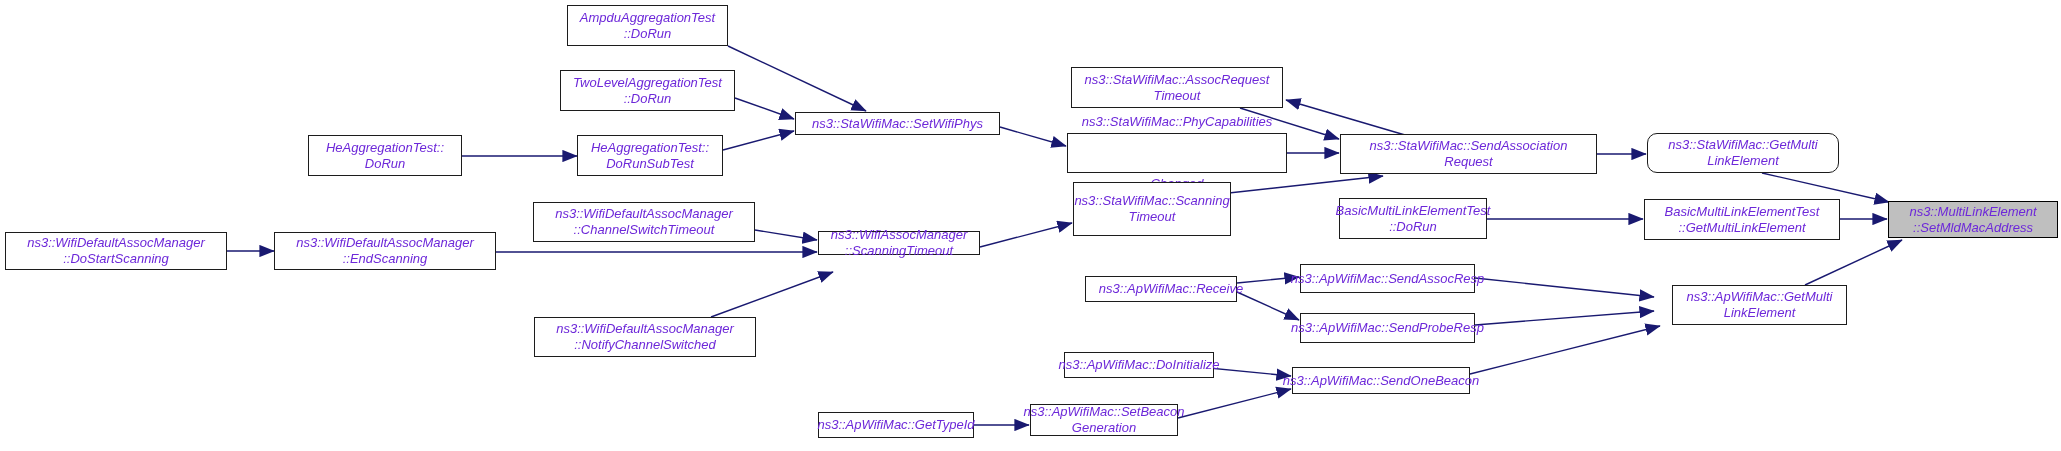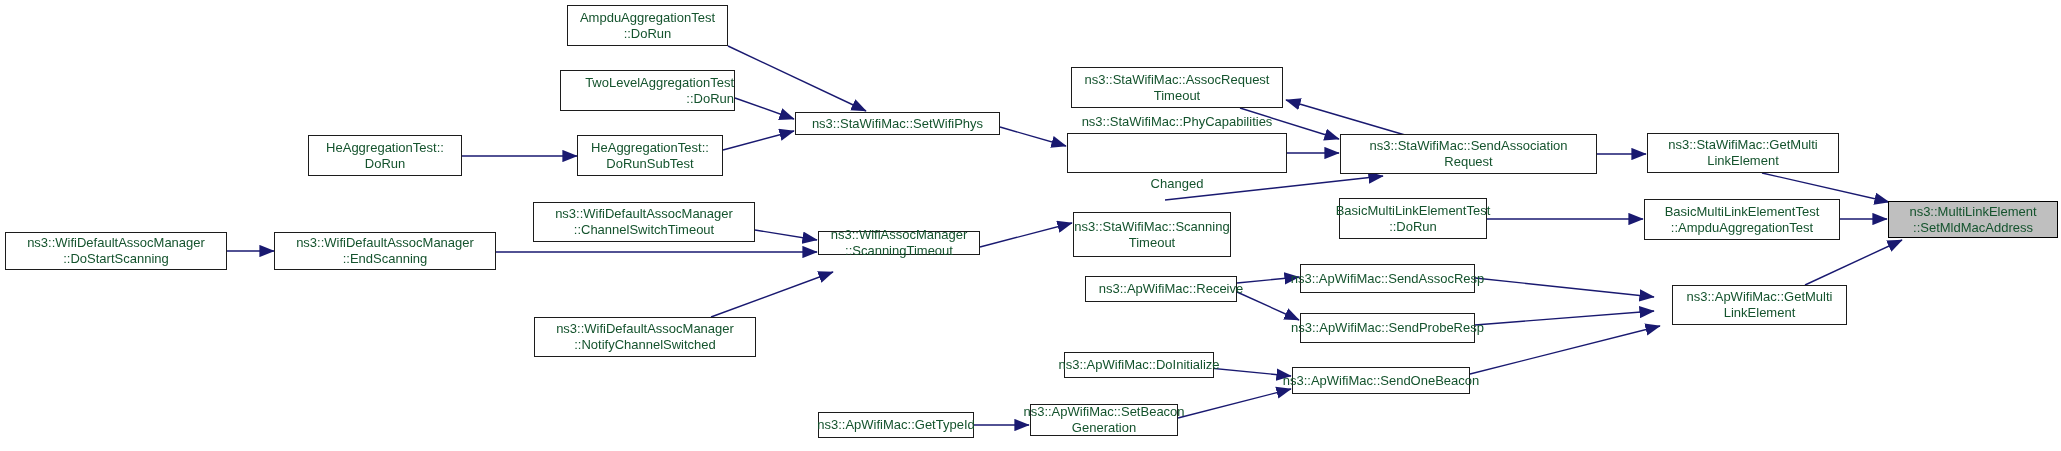--- a/index.html
+++ b/index.html
@@ -14,23 +14,24 @@
   .edges line{stroke:#191970;stroke-width:1.4;fill:none;}
   .node{
     position:absolute;
     box-sizing:border-box;
     background:#ffffff;
     border:1.2px solid #1c1c1c;
     display:flex;flex-direction:column;
     align-items:center;justify-content:center;
     text-align:center;
     font-size:13px;line-height:16px;
-    color:#14532d;
+    color:#6d28d9;
     white-space:nowrap;
     z-index:2;
+    font-style:italic;
   }
   .node.hl{
     background:#bfbfbf;
     border:1.5px solid #000;
   }
 </style>
 </head>
 <body>
 
 <div id="canvas">
@@ -83,21 +84,21 @@
   <div class="node" style="left:308px;top:135px;width:154px;height:41px;">
     <span>HeAggregationTest::</span>
     <span>DoRun</span>
   </div>
 
   <div class="node" style="left:567px;top:5px;width:161px;height:41px;">
     <span>AmpduAggregationTest</span>
     <span>::DoRun</span>
   </div>
 
-  <div class="node" style="left:560px;top:70px;width:175px;height:41px;align-items:flex-end;">
+  <div class="node" style="left:560px;top:70px;width:175px;height:41px;">
     <span>TwoLevelAggregationTest</span>
     <span>::DoRun</span>
   </div>
 
   <div class="node" style="left:577px;top:135px;width:146px;height:41px;">
     <span>HeAggregationTest::</span>
     <span>DoRunSubTest</span>
   </div>
 
   <div class="node" style="left:533px;top:202px;width:222px;height:40px;">
@@ -126,21 +127,21 @@
   <div class="node" style="left:1071px;top:67px;width:212px;height:41px;">
     <span>ns3::StaWifiMac::AssocRequest</span>
     <span>Timeout</span>
   </div>
 
   <div class="node" style="left:1067px;top:133px;width:220px;height:40px;gap:46px;">
     <span>ns3::StaWifiMac::PhyCapabilities</span>
     <span>Changed</span>
   </div>
 
-  <div class="node" style="left:1073px;top:212px;width:158px;height:45px;">
+  <div class="node" style="left:1073px;top:182px;width:158px;height:54px;">
     <span>ns3::StaWifiMac::Scanning</span>
     <span>Timeout</span>
   </div>
 
   <div class="node" style="left:1085px;top:276px;width:152px;height:26px;padding-left:20px;">
     <span>ns3::ApWifiMac::Receive</span>
   </div>
 
   <div class="node" style="left:1064px;top:352px;width:150px;height:26px;justify-content:center;">
     <span>ns3::ApWifiMac::DoInitialize</span>
@@ -166,28 +167,28 @@
   </div>
 
   <div class="node" style="left:1300px;top:313px;width:175px;height:30px;">
     <span>ns3::ApWifiMac::SendProbeResp</span>
   </div>
 
   <div class="node" style="left:1292px;top:367px;width:178px;height:27px;">
     <span>ns3::ApWifiMac::SendOneBeacon</span>
   </div>
 
-  <div class="node" style="left:1647px;top:133px;width:192px;height:40px;">
+  <div class="node" style="left:1647px;top:133px;width:192px;height:40px;border-radius:10px;">
     <span>ns3::StaWifiMac::GetMulti</span>
     <span>LinkElement</span>
   </div>
 
   <div class="node" style="left:1644px;top:199px;width:196px;height:41px;">
     <span>BasicMultiLinkElementTest</span>
-    <span>::AmpduAggregationTest</span>
+    <span>::GetMultiLinkElement</span>
   </div>
 
   <div class="node" style="left:1655px;top:285px;width:175px;height:40px;margin-left:17px;">
     <span>ns3::ApWifiMac::GetMulti</span>
     <span>LinkElement</span>
   </div>
 
   <div class="node hl" style="left:1888px;top:201px;width:170px;height:37px;">
     <span>ns3::MultiLinkElement</span>
     <span>::SetMldMacAddress</span>

